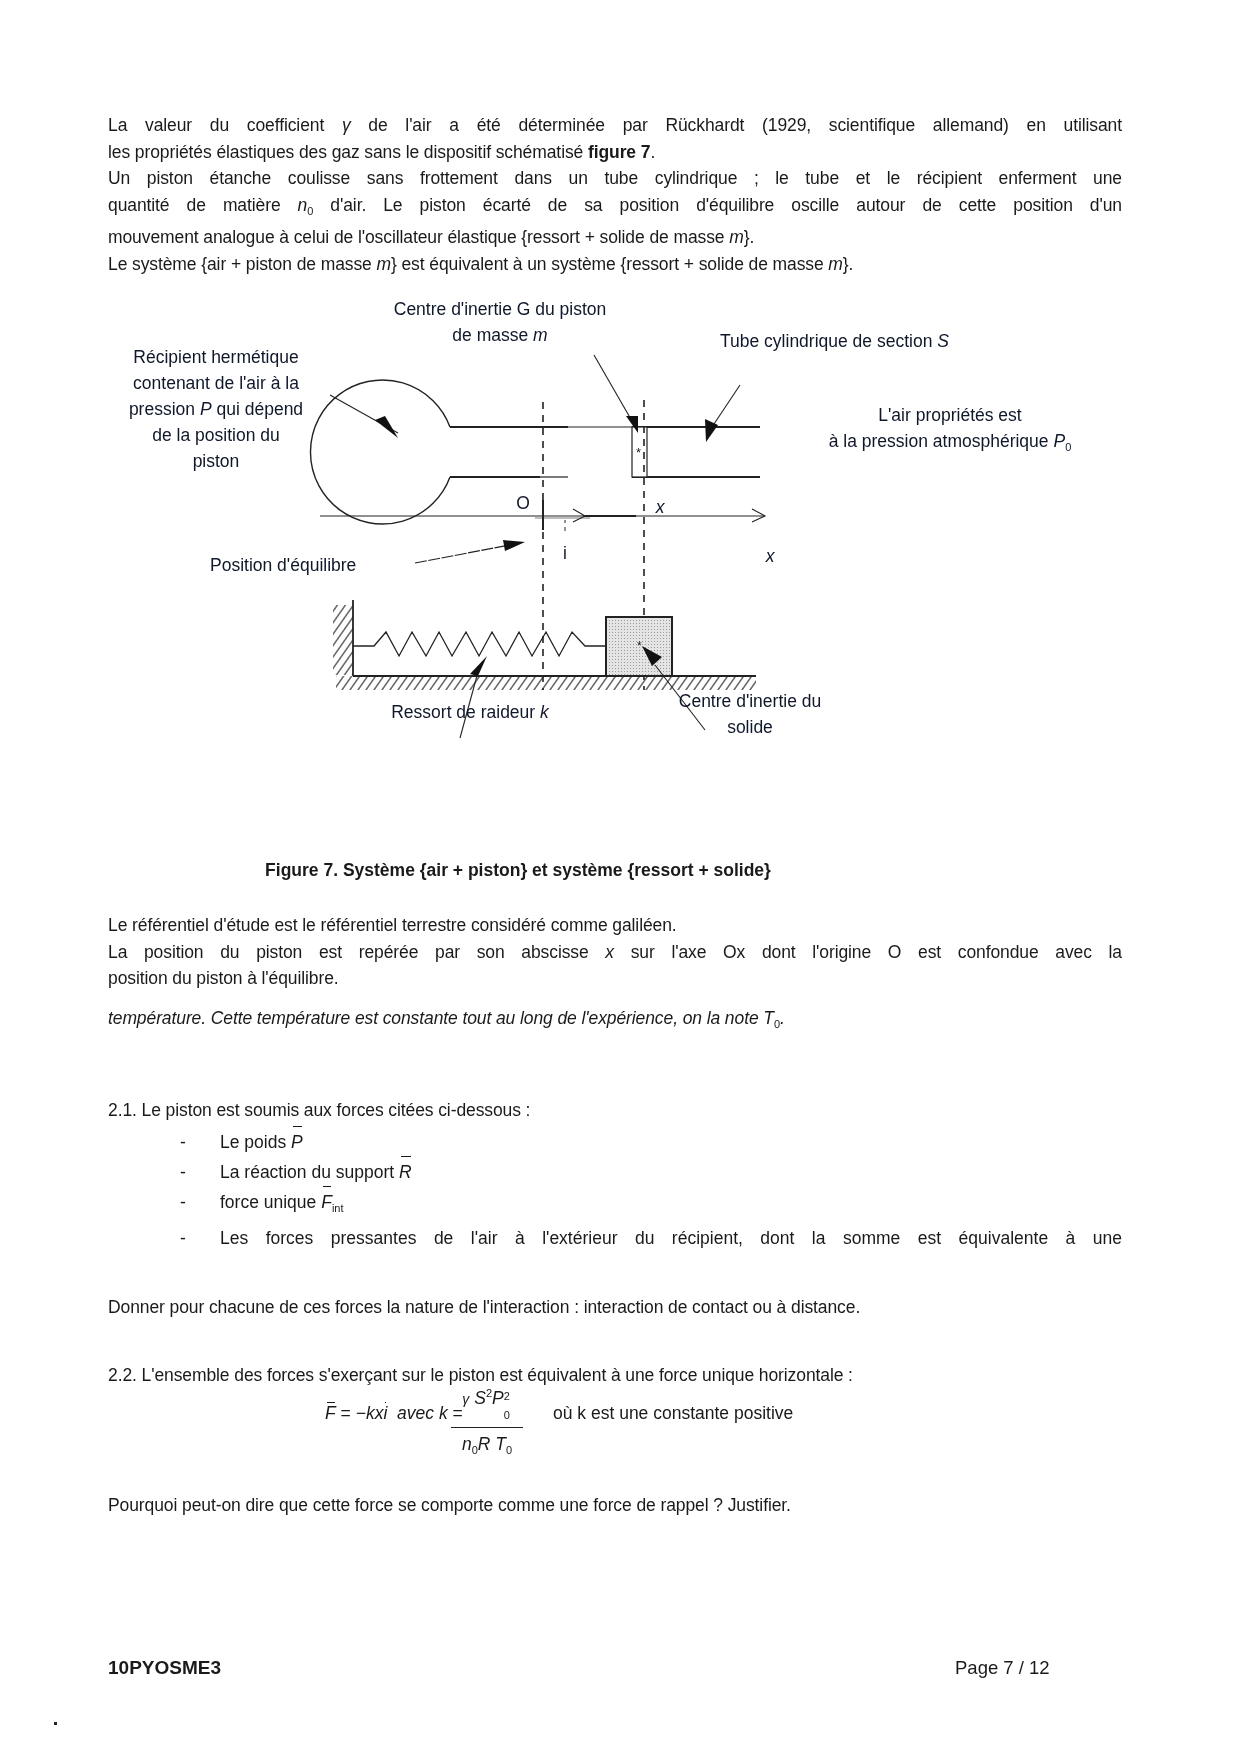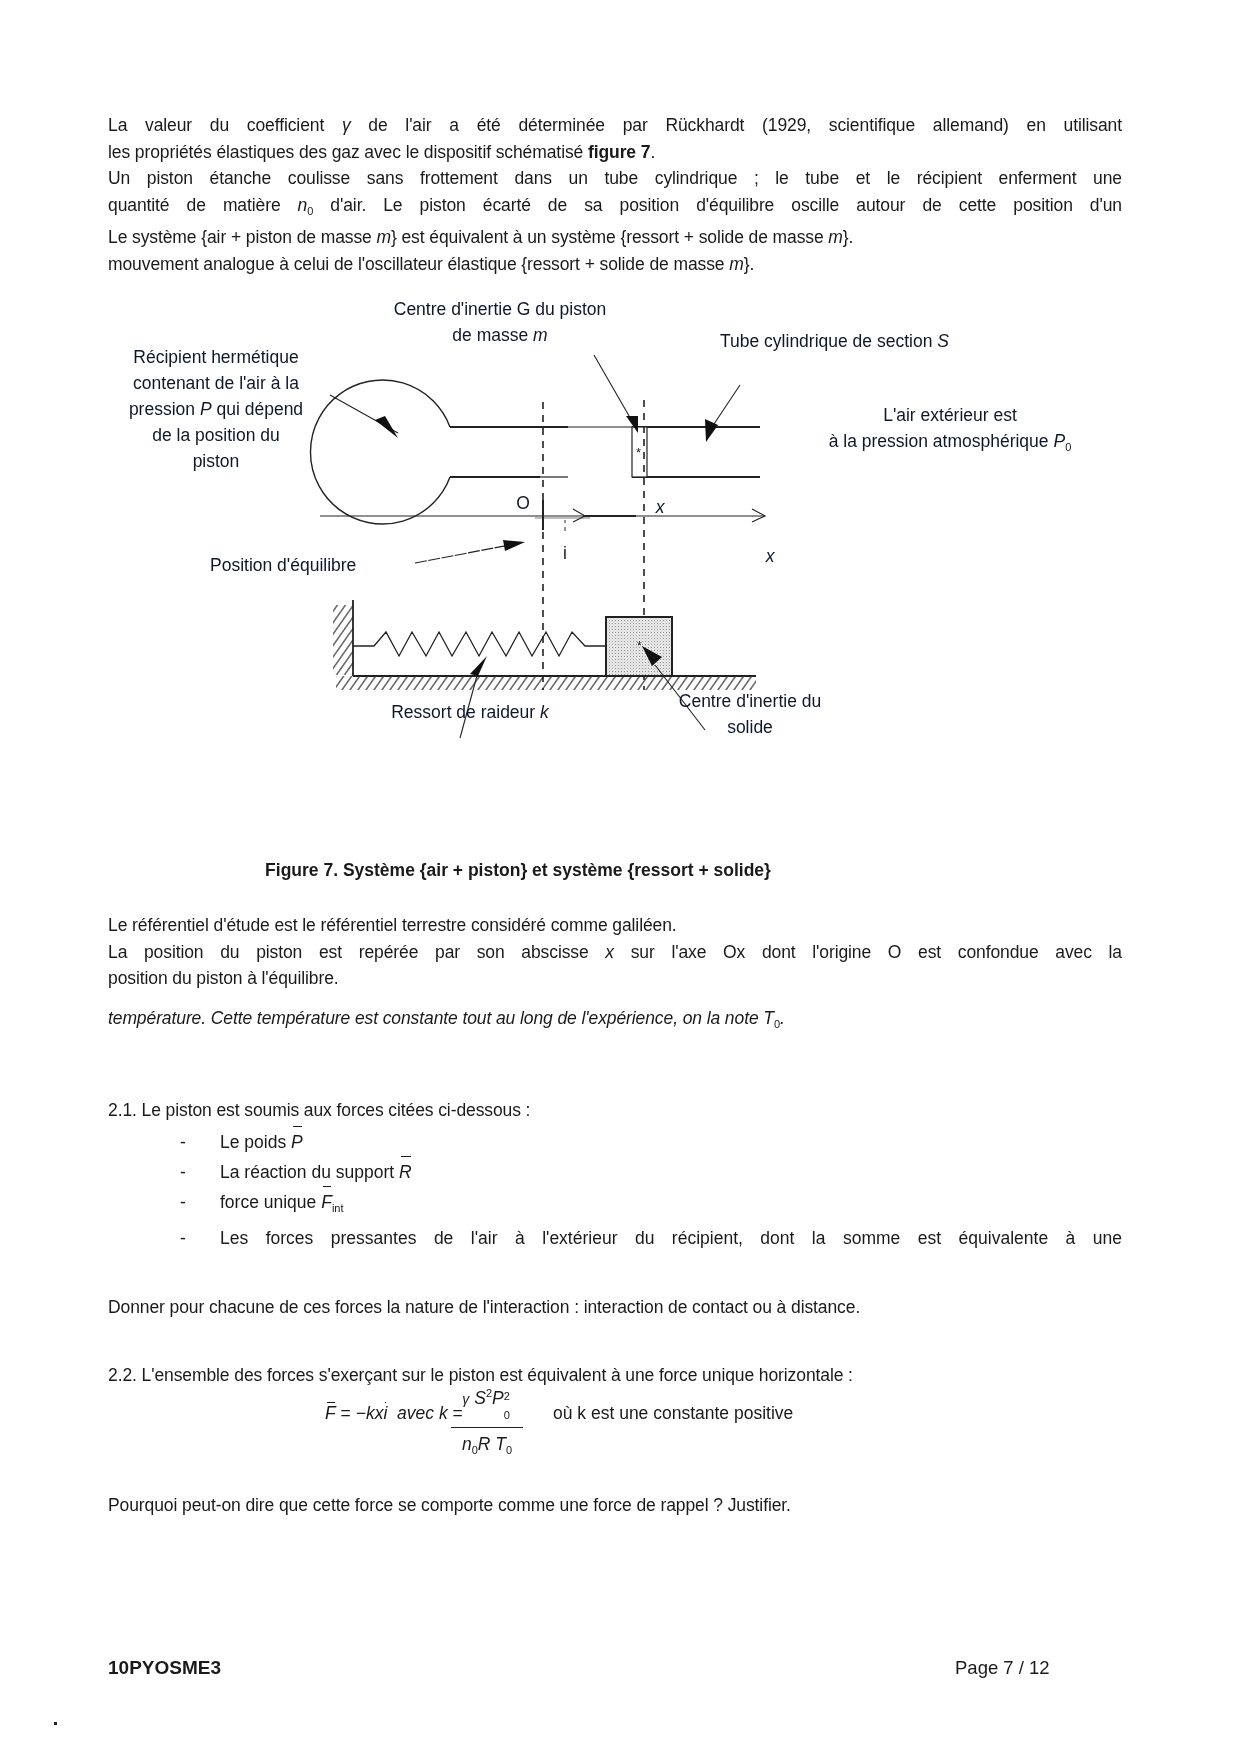--- a/index.html
+++ b/index.html
@@ -26,25 +26,25 @@
   .frac { position: absolute; display: inline-block; text-align: center; }
   .footer-left { position: absolute; left: 108px; top: 1657px; font-weight: bold; font-size: 19px; }
   .footer-right { position: absolute; left: 955px; top: 1657px; font-size: 18.5px; }
   .speck { position: absolute; left: 54px; top: 1722px; width: 3px; height: 3px; background: #222; }
 </style>
 </head>
 <body>
 
 <div class="para" style="top:112px;" id="intro">
     <span class="line"><span>La valeur du coefficient </span><span class="it">γ</span><span> de l'air a été déterminée par Rückhardt (1929, scientifique allemand) en utilisant</span></span>
-    <span class="line last"><span>les propriétés élastiques des gaz avec le dispositif schématisé </span><span style="font-weight: bold;">figure 7</span><span>.</span></span>
+    <span class="line last"><span>les propriétés élastiques des gaz sans le dispositif schématisé </span><span style="font-weight: bold;">figure 7</span><span>.</span></span>
     <span class="line"><span>Un piston étanche coulisse sans frottement dans un tube cylindrique ; le tube et le récipient enferment une</span></span>
     <span class="line"><span>quantité de matière </span><span class="it">n</span><span class="sub">0</span><span> d'air. Le piston écarté de sa position d'équilibre oscille autour de cette position d'un</span></span>
+    <span class="line last"><span>mouvement analogue à celui de l'oscillateur élastique {ressort + solide de masse </span><span class="it">m</span><span>}.</span></span>
     <span class="line last"><span>Le système {air + piston de masse </span><span class="it">m</span><span>} est équivalent à un système {ressort + solide de masse </span><span class="it">m</span><span>}.</span></span>
-    <span class="line last"><span>mouvement analogue à celui de l'oscillateur élastique {ressort + solide de masse </span><span class="it">m</span><span>}.</span></span>
   </div>
 
 <div class="diagram">
   <svg width="1244" height="520" viewBox="0 0 1244 520">
     <defs>
       <pattern id="hatch" patternUnits="userSpaceOnUse" width="8" height="14" patternTransform="skewX(-35)">
         <line x1="1" y1="0" x2="1" y2="14" stroke="#222" stroke-width="1.3"></line>
       </pattern>
       <pattern id="dots" patternUnits="userSpaceOnUse" width="3" height="3">
         <rect width="3" height="3" fill="#e4e4e4"></rect>
@@ -113,21 +113,21 @@
     <span>Tube cylindrique de section</span> <span class="it">S</span>
   </div>
   <div class="dlabel" style="left:104px; top:24px; width:224px;">
     <span>Récipient hermétique</span><br>
     <span>contenant de l'air à la</span><br>
     <span>pression</span> <span class="it">P</span> <span>qui dépend</span><br>
     <span>de la position du</span><br>
     <span>piston</span>
   </div>
   <div class="dlabel" style="left:800px; top:82px; width:300px;">
-    <span>L'air extérieur est</span><br>
+    <span>L'air propriétés est</span><br>
     <span>à la pression atmosphérique</span> <span class="it">P</span><span class="sub">0</span>
   </div>
   <div class="dlabel" style="left:513px; top:170px; width:20px;">O</div>
   <div class="dlabel it" style="left:650px; top:174px; width:20px;">x</div>
   <div class="dlabel it" style="left:760px; top:223px; width:20px;">x</div>
   <div class="dlabel" style="left:558px; top:220px; width:14px;">i</div>
   <div class="dlabel" style="left:210px; top:232px; width:200px; text-align:left;">Position d'équilibre</div>
   <div class="dlabel" style="left:350px; top:379px; width:240px;">
     <span>Ressort de raideur</span> <span class="it">k</span>
   </div>

